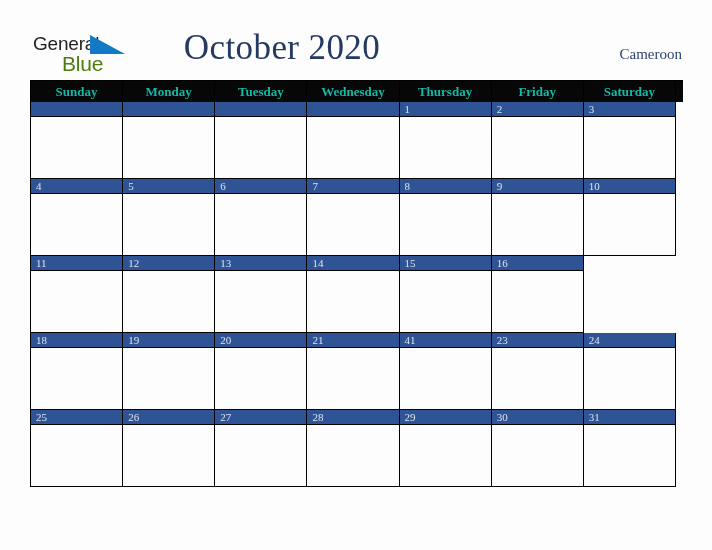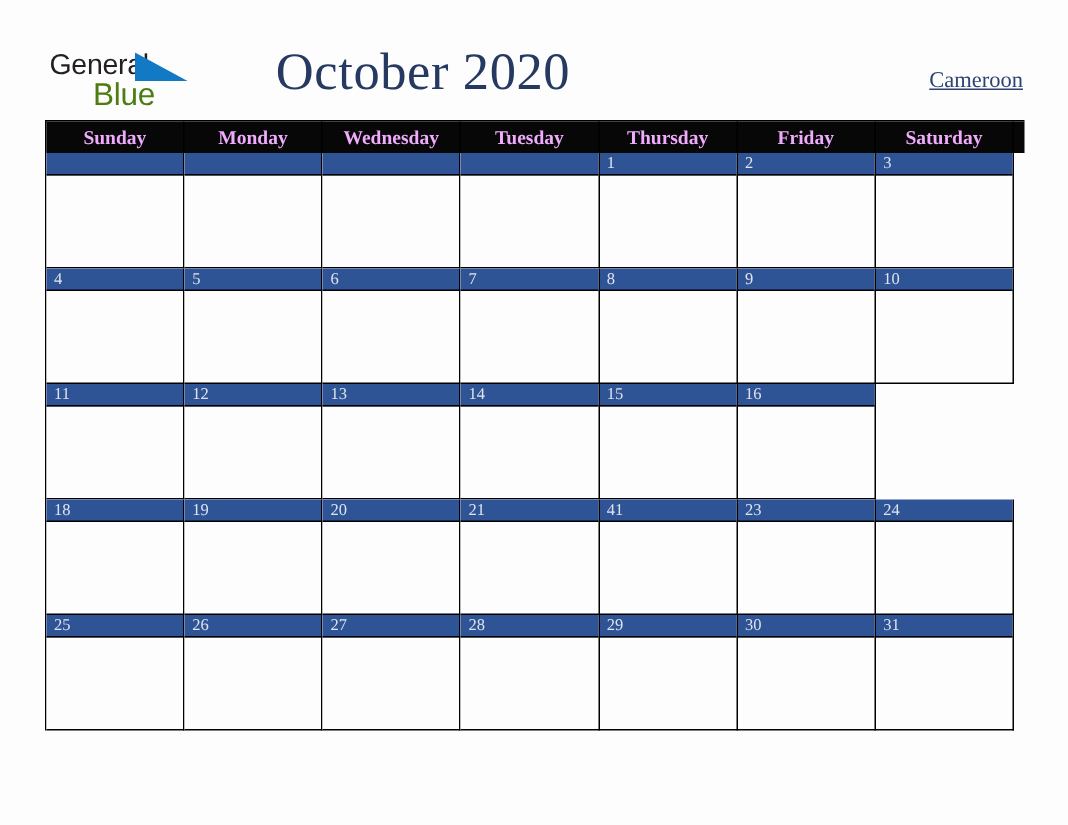--- a/index.html
+++ b/index.html
@@ -77,21 +77,20 @@
   }
 
   
   #country-label {
     position: absolute;
     right: 30px;
     top: 46px;
     font-family: "Liberation Serif", serif;
     font-size: 15px;
     color: #2d4372;
-    text-decoration: underline;
   }
 
   
   #calendar-grid {
     position: absolute;
     left: 30px;
     top: 80px;
     width: 652px;
     border-left: 1px solid #000;
     border-top: 1px solid #000;
@@ -101,21 +100,21 @@
     display: flex;
     background: #070707;
   }
   .weekday-header-cell {
     width: 92.14px;
     box-sizing: border-box;
     border-right: 1px solid #000;
     height: 21px;
     line-height: 21px;
     text-align: center;
-    color: #f0abfc;
+    color: #14b8a6;
     font-family: "Liberation Serif", serif;
     font-size: 13px;
     font-weight: bold;
   }
   .week-row {
     display: flex;
   }
   .day-cell {
     width: 92.14px;
     box-sizing: border-box;
@@ -163,22 +162,22 @@
   <div id="calendar-title">October 2020</div>
 
   <div id="country-label">Cameroon</div>
 
 </div>
 
 <div id="calendar-grid">
   <div class="weekday-header-row">
       <div class="weekday-header-cell">Sunday</div>
       <div class="weekday-header-cell">Monday</div>
+      <div class="weekday-header-cell">Tuesday</div>
       <div class="weekday-header-cell">Wednesday</div>
-      <div class="weekday-header-cell">Tuesday</div>
       <div class="weekday-header-cell">Thursday</div>
       <div class="weekday-header-cell">Friday</div>
       <div class="weekday-header-cell">Saturday</div>
     </div>
   <div id="weeks-container">
       <div class="week-row">
         <div class="day-cell empty-day">
           <div class="day-number-bar"></div>
           <div class="day-content"></div>
         </div>

